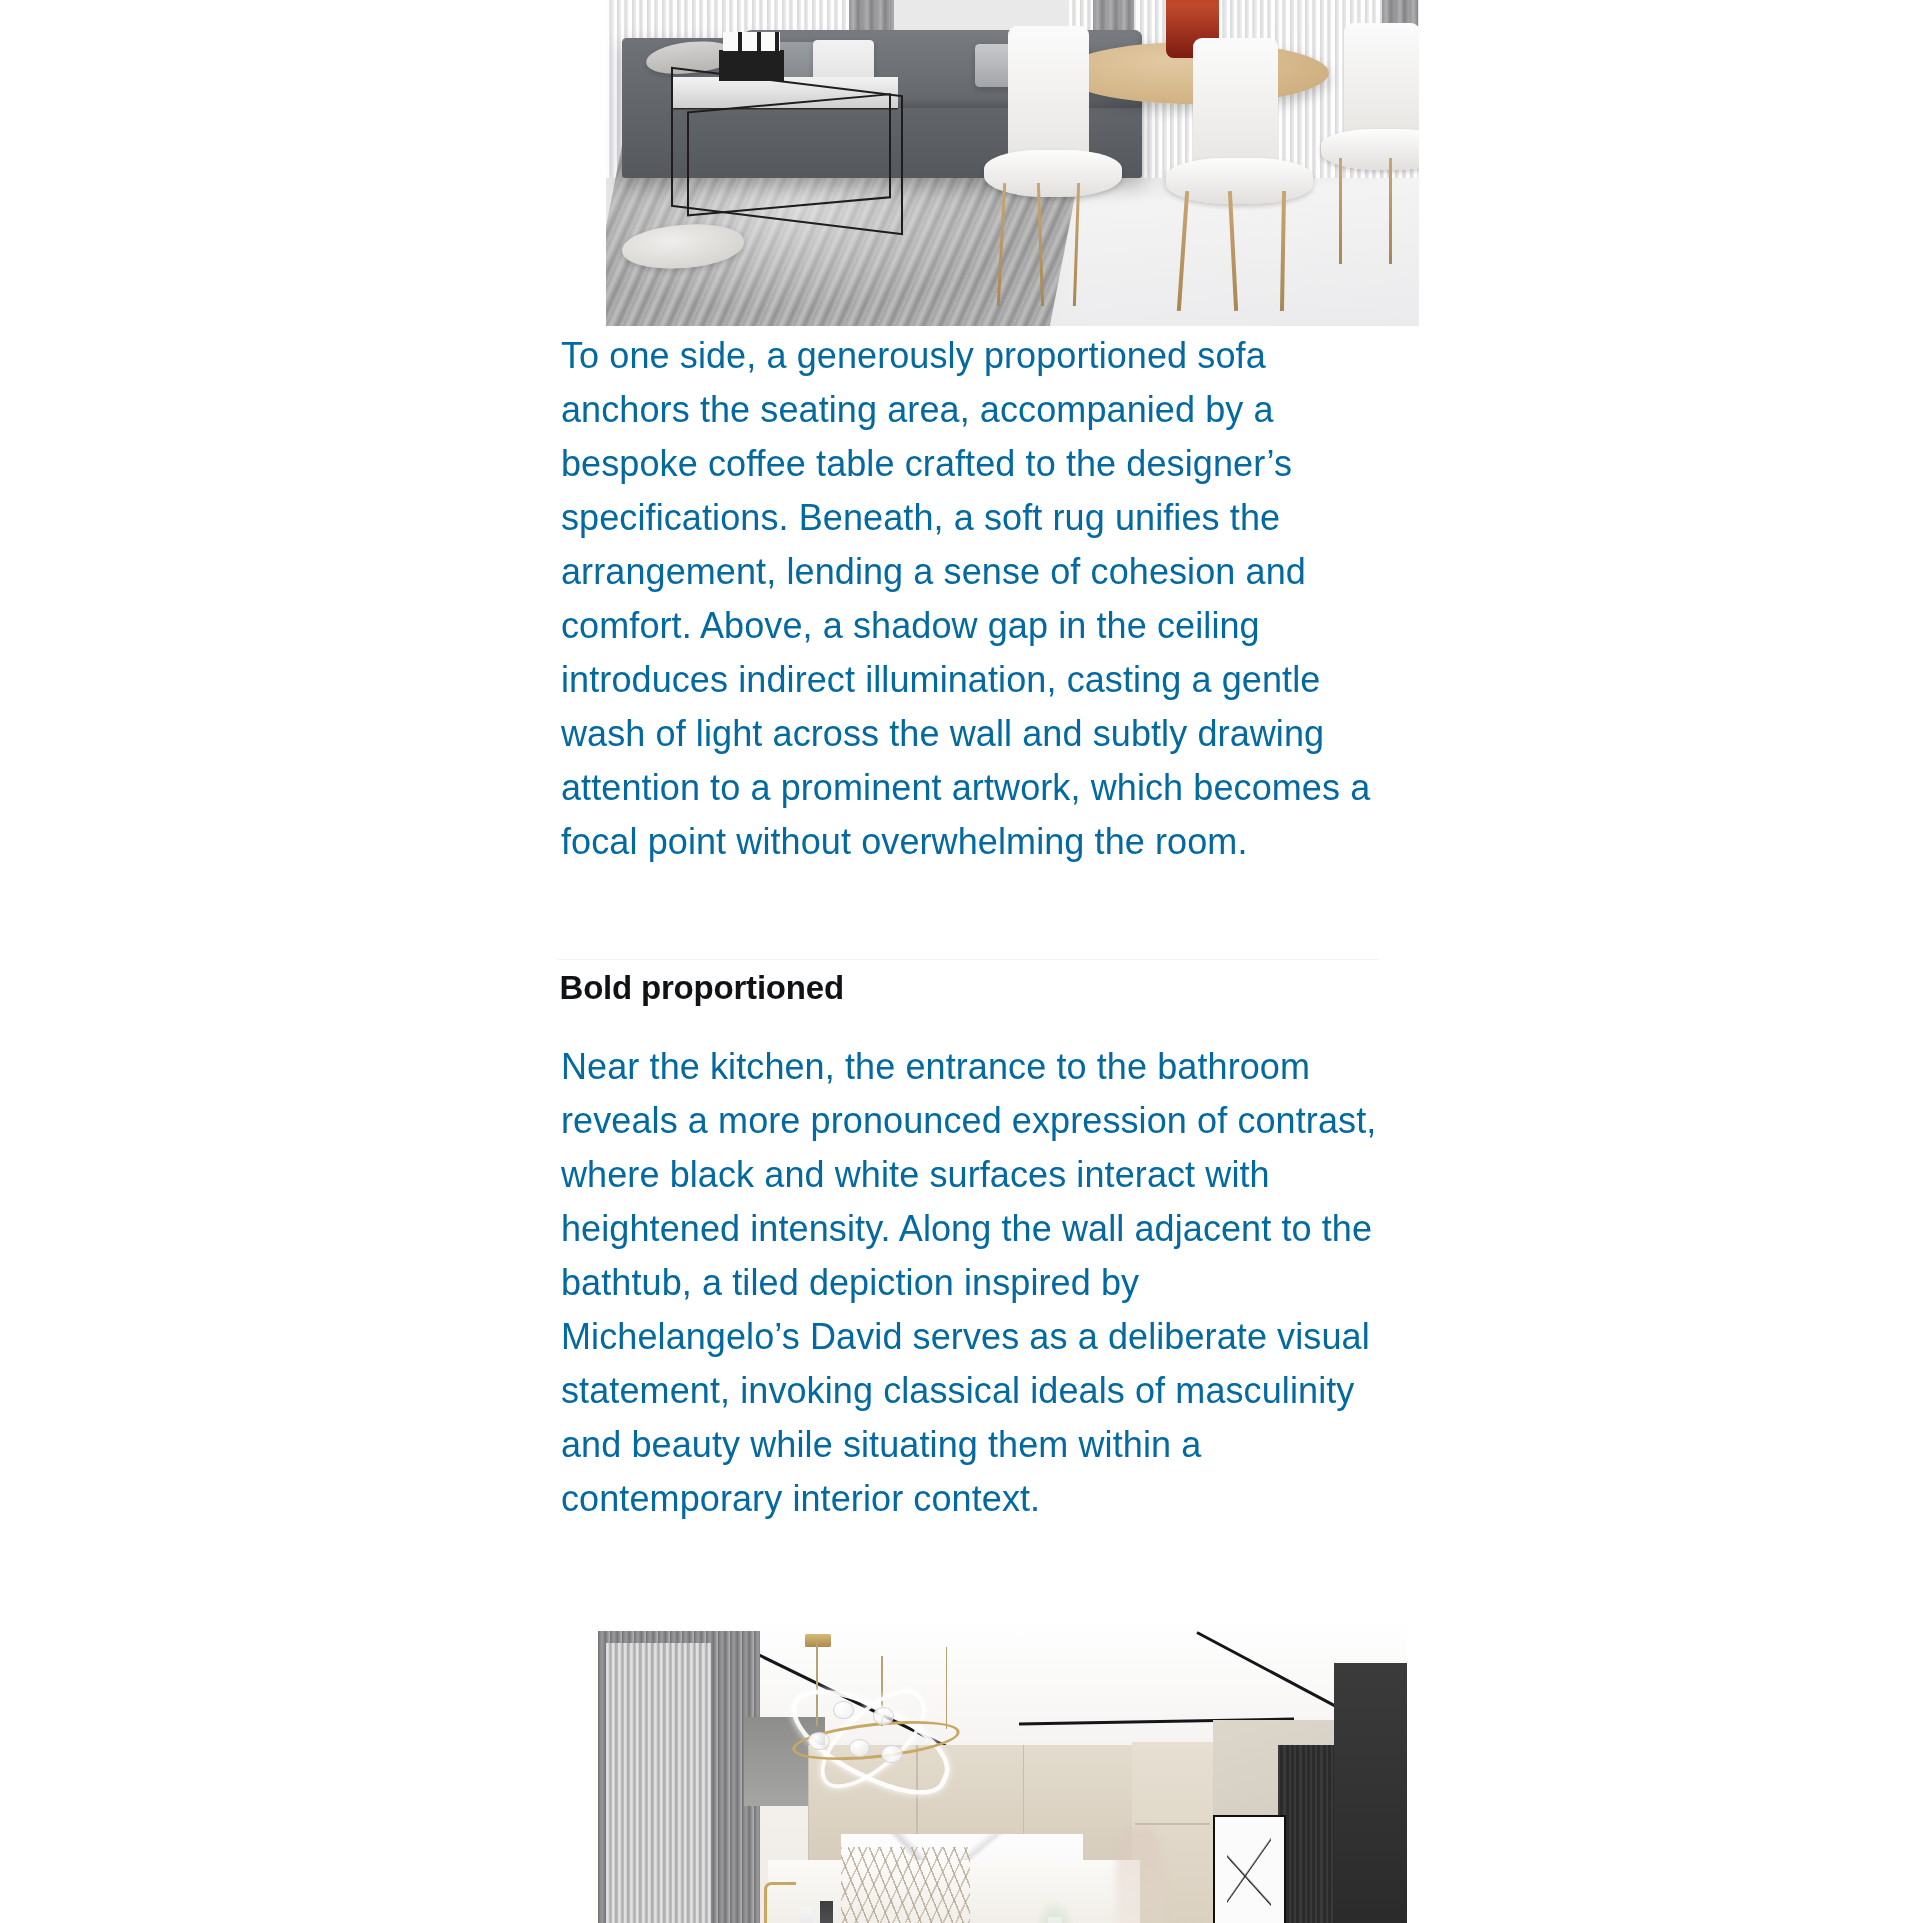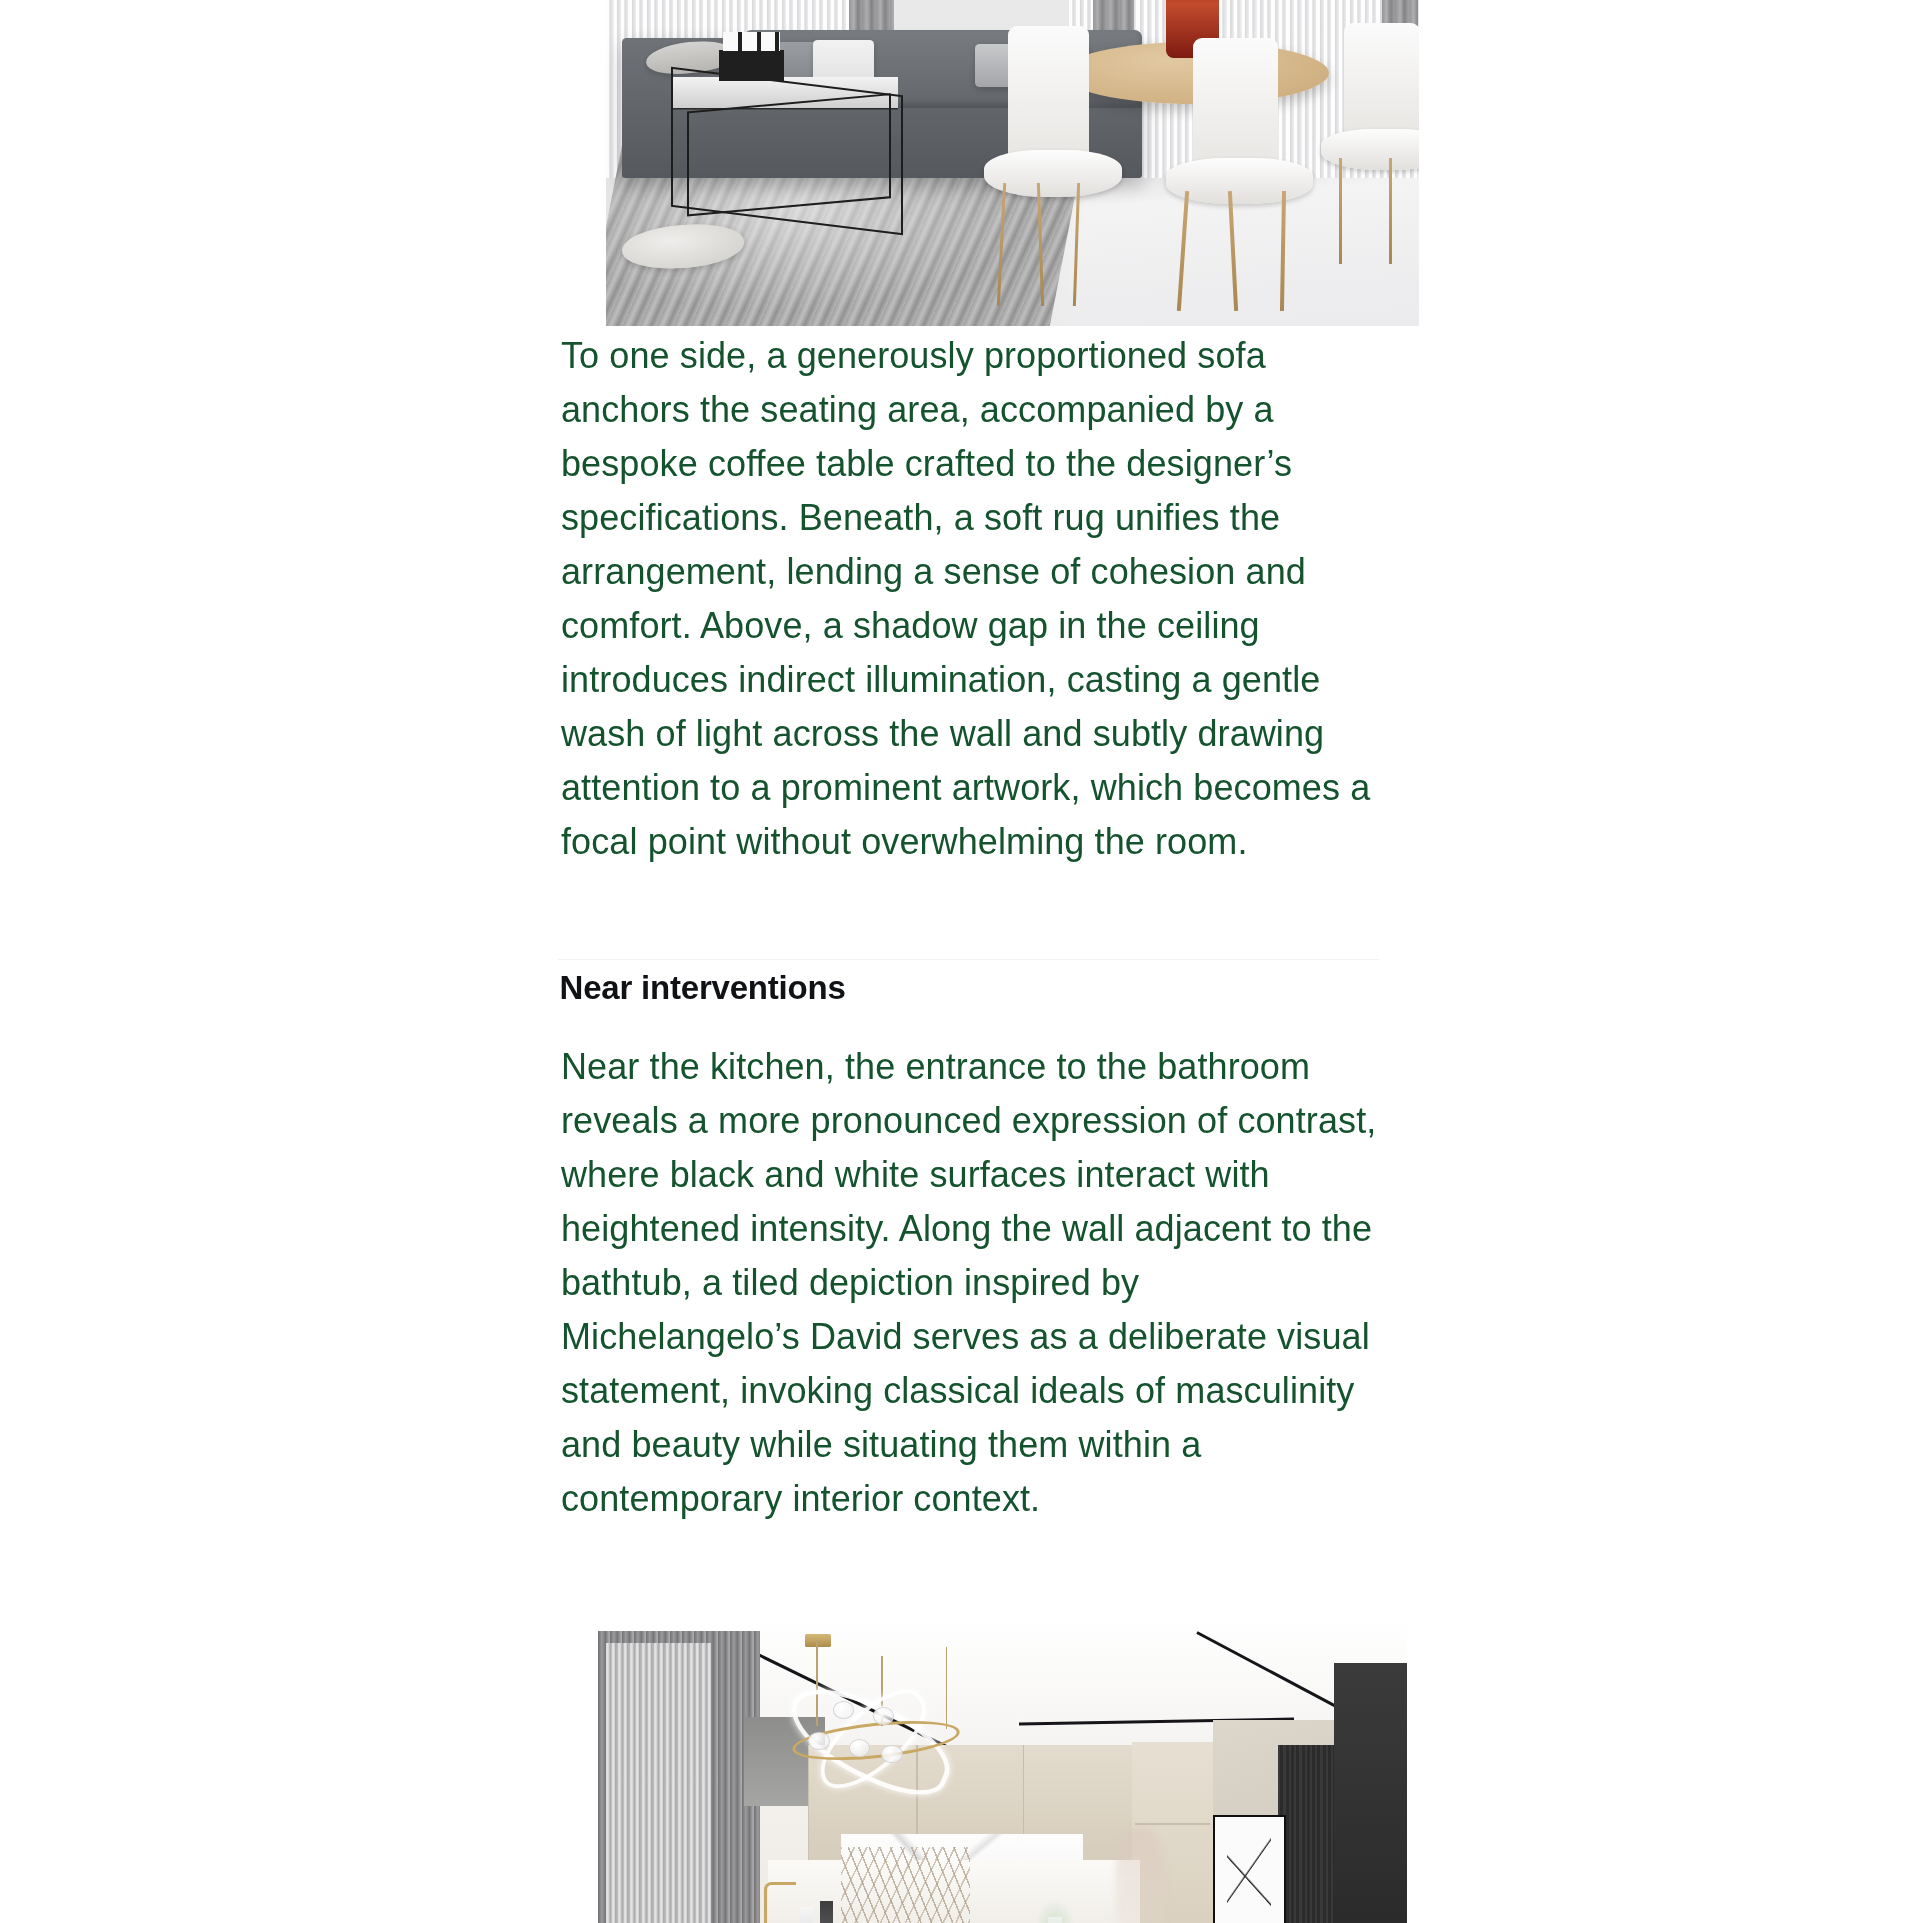--- a/index.html
+++ b/index.html
@@ -346,21 +346,21 @@
   }
   .kit-person {
     position: absolute; left: 64%; top: 66%; width: 6%; height: 34%;
     background: linear-gradient(rgba(220,200,190,.55), rgba(232,222,210,.25));
     filter: blur(3px);
     border-radius: 40% 40% 20% 20%;
   }
 
   
   .body-text {
-    color: #14532d;
+    color: #0369a1;
     font-size: 36px;
     line-height: 1.50;
     letter-spacing: 0.1px;
     font-weight: 400;
     margin: 0;
   }
   .p-intro {
     position: absolute;
     left: 3px;
     top: 329px;
@@ -442,21 +442,21 @@
           <div class="leg l2"></div>
 
         </div>
       </div>
     </figure>
 
     <p class="body-text p-intro">To one side, a generously proportioned sofa anchors the seating area, accompanied by a bespoke coffee table crafted to the designer’s specifications. Beneath, a soft rug unifies the arrangement, lending a sense of cohesion and comfort. Above, a shadow gap in the ceiling introduces indirect illumination, casting a gentle wash of light across the wall and subtly drawing attention to a prominent artwork, which becomes a focal point without overwhelming the room.</p>
 
     <div class="divider"></div>
 
-    <h2 class="section-heading">Near interventions</h2>
+    <h2 class="section-heading">Bold proportioned</h2>
 
     <p class="body-text p-bold">Near the kitchen, the entrance to the bathroom reveals a more pronounced expression of contrast, where black and white surfaces interact with heightened intensity. Along the wall adjacent to the bathtub, a tiled depiction inspired by Michelangelo’s David serves as a deliberate visual statement, invoking classical ideals of masculinity and beauty while situating them within a contemporary interior context.</p>
 
     <figure class="figure fig-kitchen">
       <div class="photo">
         <div class="kit-bg"></div>
         <div class="kit-ceiling"></div>
         <div class="kit-track t1"></div>
         <div class="kit-track t2"></div>
         <div class="kit-track t3"></div>

